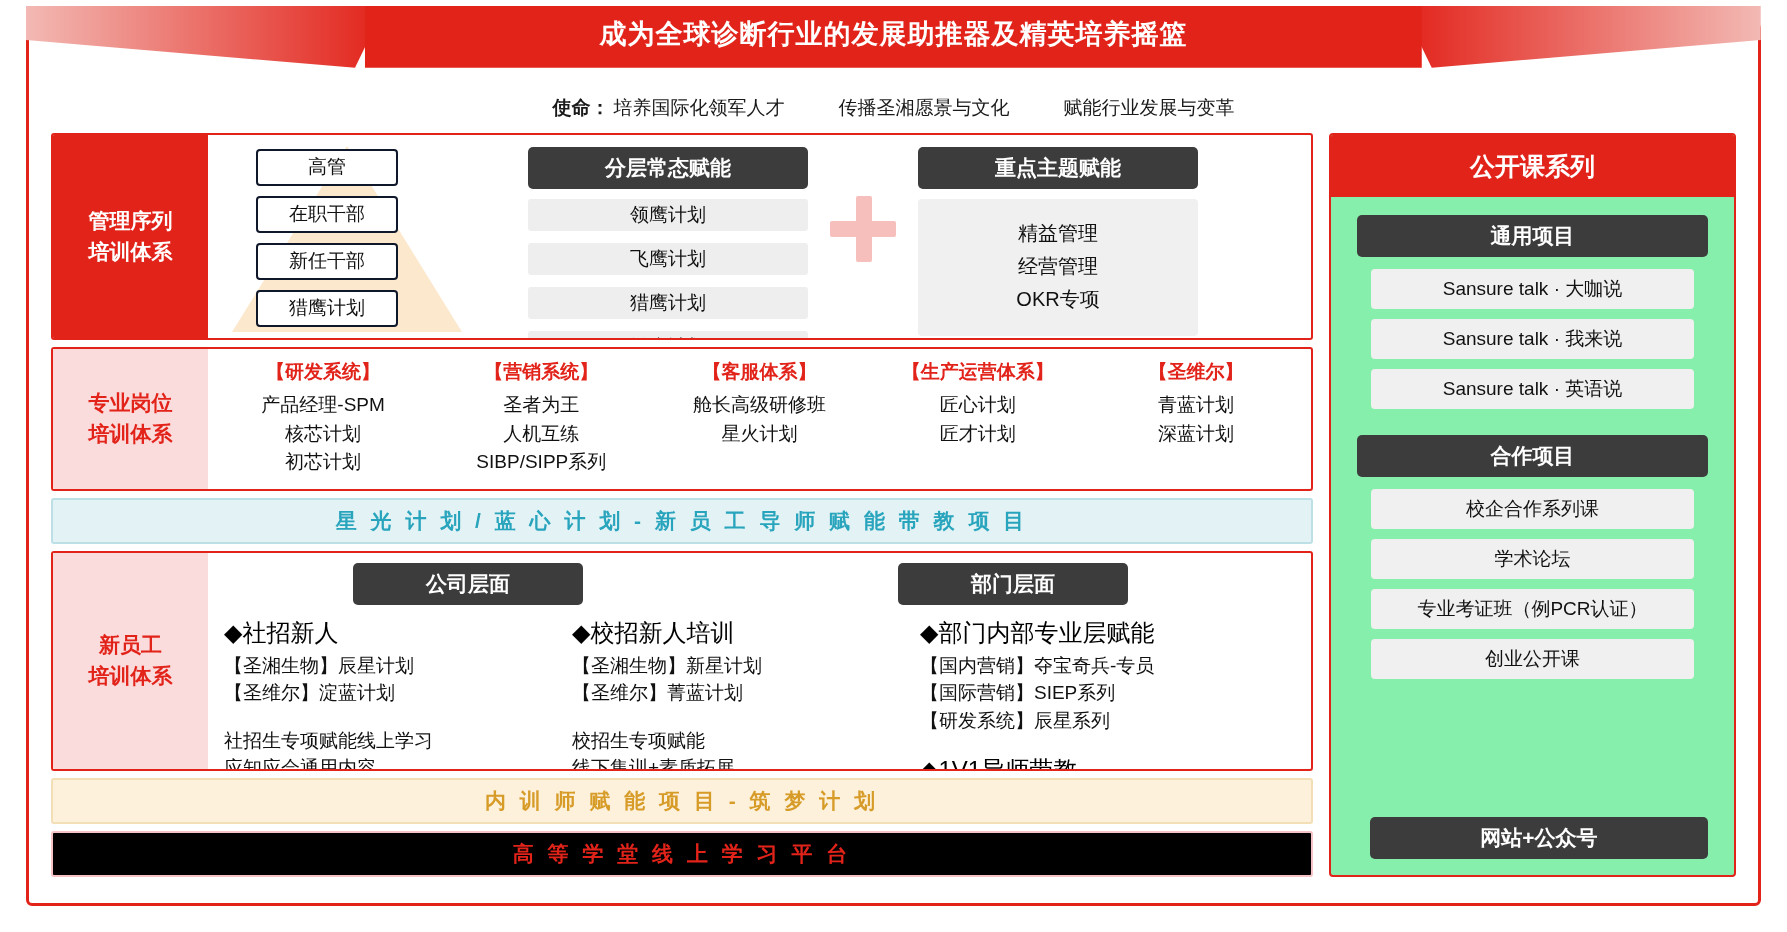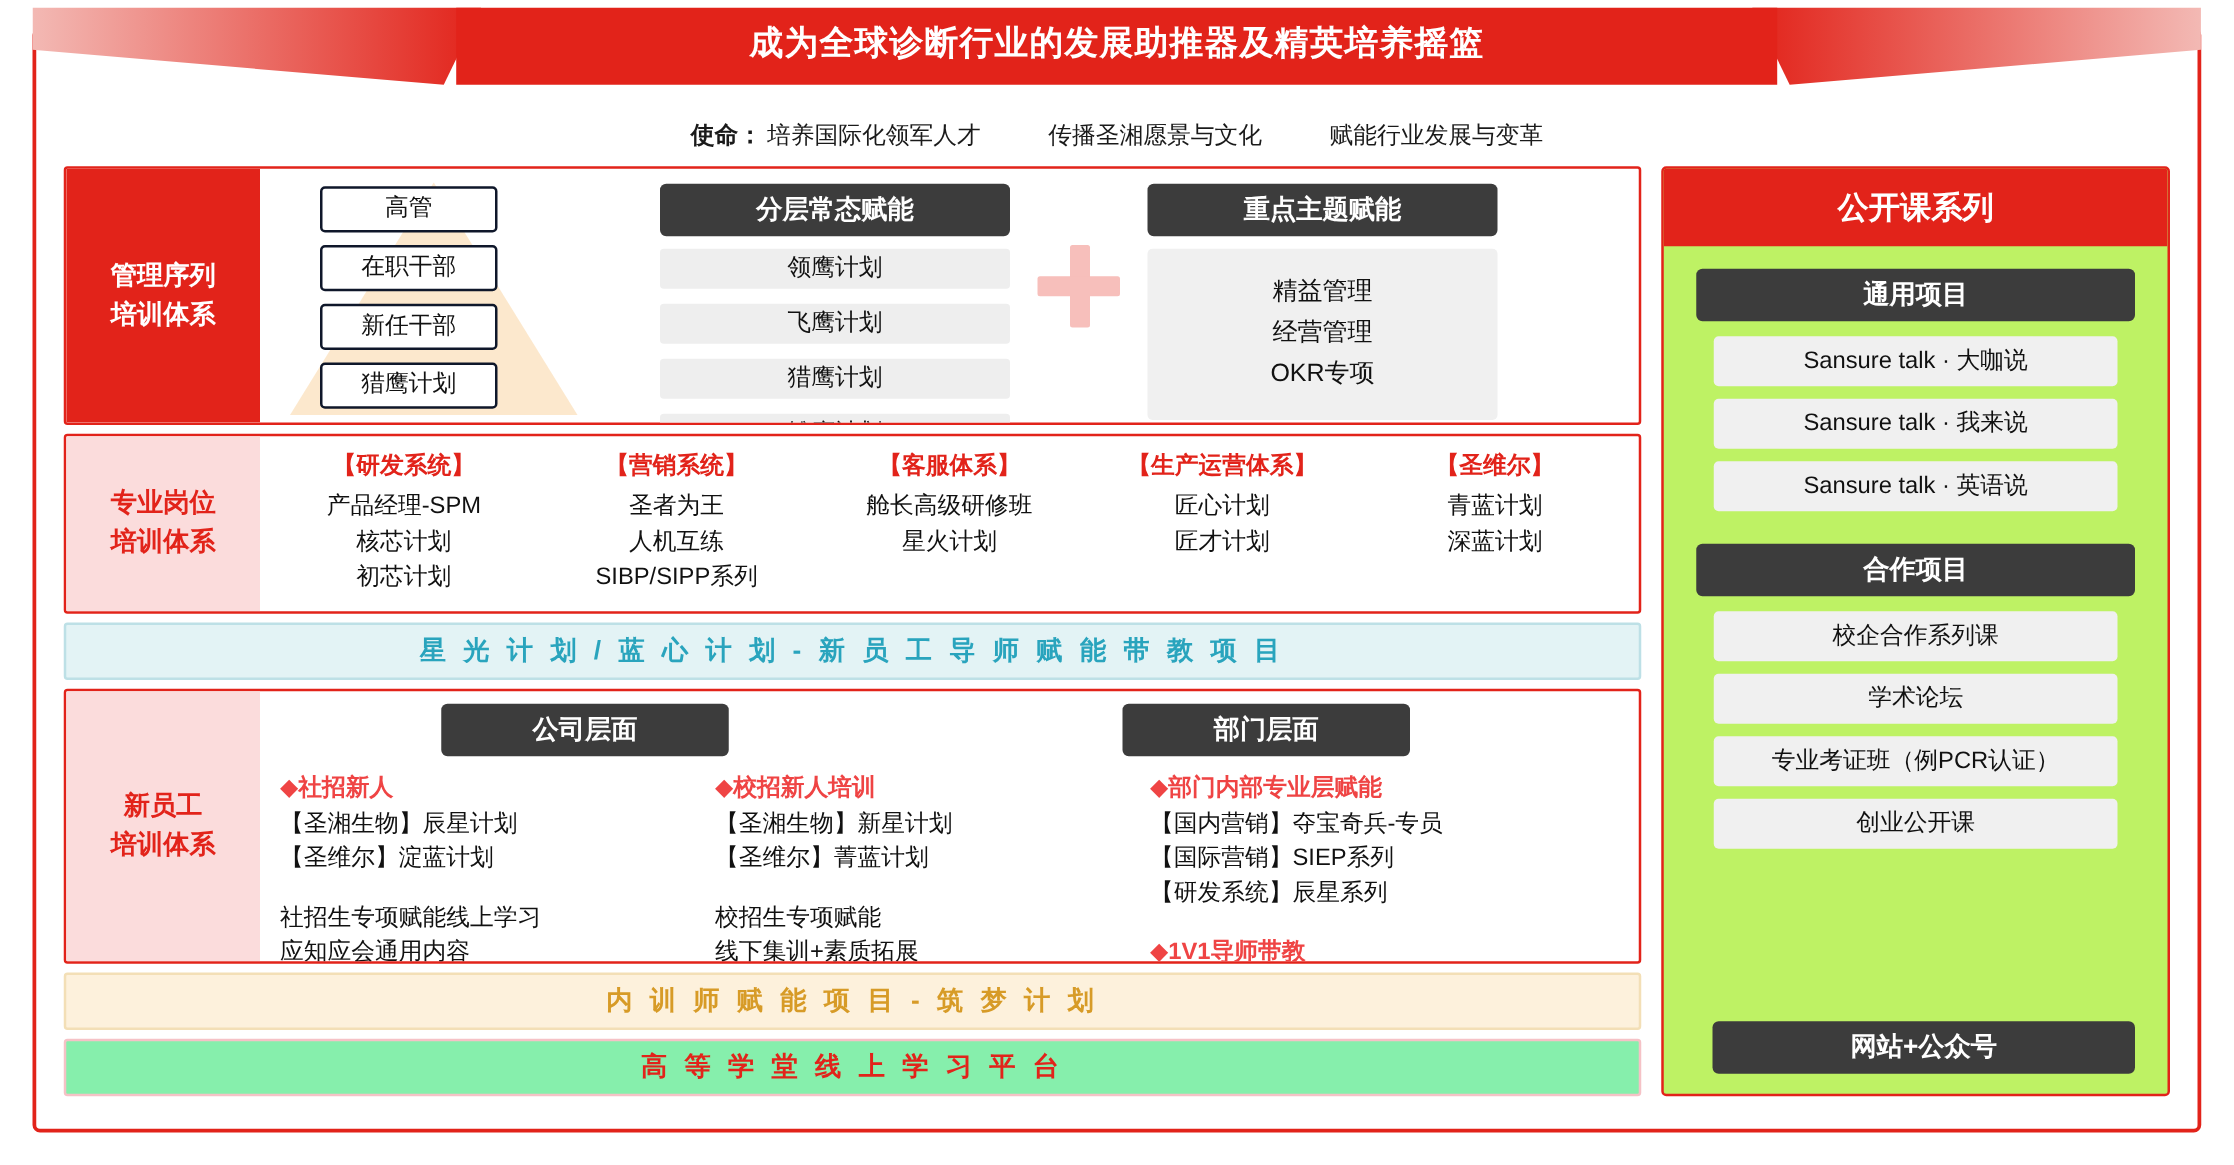--- a/index.html
+++ b/index.html
@@ -90,21 +90,21 @@
     flex-direction: column;
     gap: 7px;
   }
   .right-col {
     flex: 1 1 auto;
     border: 2px solid #e2231a;
     border-radius: 4px;
     display: flex;
     flex-direction: column;
     overflow: hidden;
-    background: #bef264;
+    background: #86efac;
   }
 
   
   .section {
     display: flex;
     border: 2px solid #e2231a;
     border-radius: 3px;
     overflow: hidden;
     background: #fff;
   }
@@ -267,21 +267,21 @@
     background: #e3f3f5;
     color: #29a4bd;
     border-color: #bde0e6;
   }
   .strip.orange {
     background: #fdf1dc;
     color: #d79b27;
     border-color: #f3dfb6;
   }
   .strip.pink {
-    background: #86efac;
+    background: #000000;
     color: #e2231a;
     border-color: #f5c2c6;
   }
 
   
   .sec3 { height: 236px; }
   .sec3 .sec-body { position: relative; }
   .newemp-heads {
     position: absolute;
     top: 10px; left: 0; right: 0;
@@ -293,23 +293,23 @@
   .ne-cols {
     position: absolute;
     top: 64px; left: 0; right: 0; bottom: 4px;
     display: flex;
     padding: 0 16px;
     box-sizing: border-box;
   }
   .ne-col { flex: 1 1 0; padding-right: 10px; }
   .ne-col.c3 { flex: 1.08 1 0; }
   .ne-head {
-    color: #ef4444;
-    font-weight: bold;
-    font-size: 19px;
+    color: #000000;
+    font-weight: normal;
+    font-size: 24px;
     margin-bottom: 3px;
   }
   .ne-line {
     font-size: 19px;
     color: #111;
     line-height: 1.45;
   }
   .ne-gap { height: 20px; }
 
   

